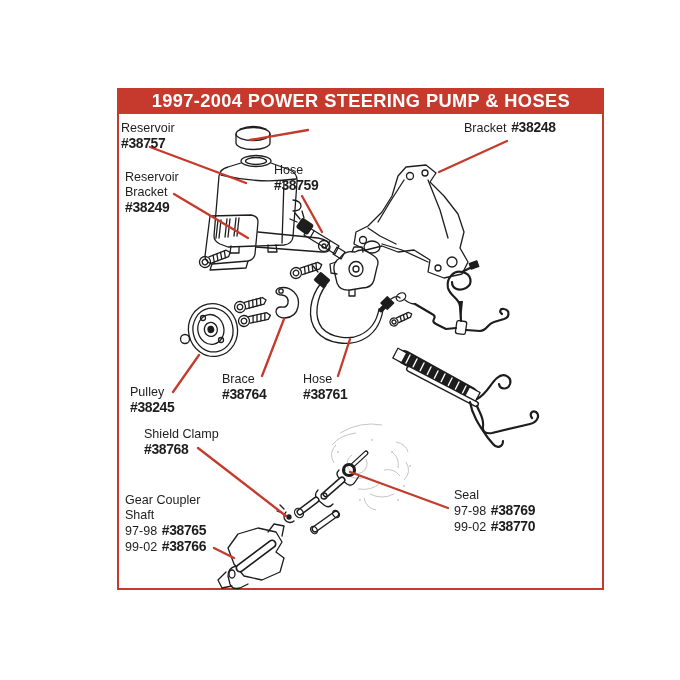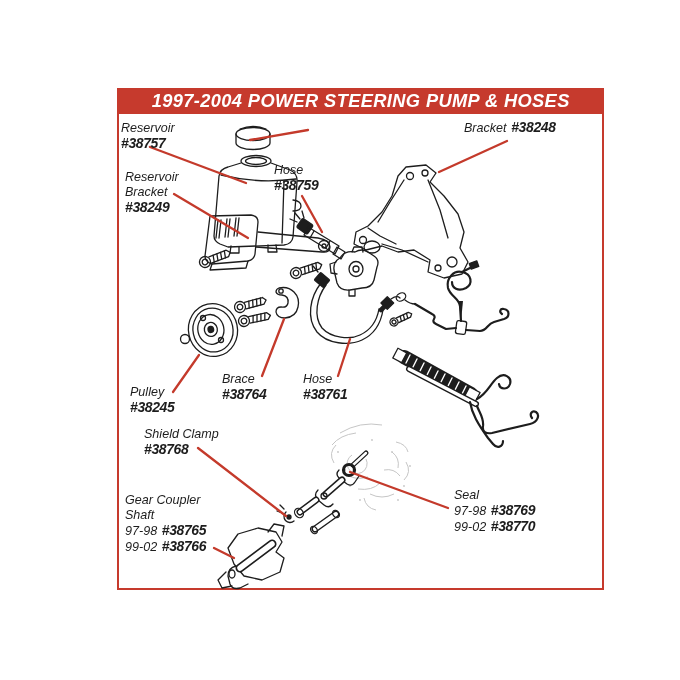--- a/index.html
+++ b/index.html
@@ -1,17 +1,17 @@
 <!DOCTYPE html>
 <html style="--banner-red: #c63a2d; --leader-red: #c43a2b; --ink: #1d1d1d; --ghost-gray: #c6c6c6; --background: #ffffff;"><head>
 <meta charset="utf-8">
 <style>
   html,body{margin:0;padding:0;background:#ffffff;}
   .page{position:relative;width:672px;height:680px;background:var(--background,#fff);
-        font-family:"Liberation Sans",sans-serif;overflow:hidden;font-style:italic;}
+        font-family:"Liberation Sans",sans-serif;overflow:hidden;}
   .panel{position:absolute;left:117px;top:88px;width:487px;height:502px;
          box-sizing:border-box;border:2px solid var(--banner-red,#c63a2d);background:transparent;}
   .banner{position:absolute;left:-2px;right:-2px;top:-2px;height:26px;
           background:var(--banner-red,#c63a2d);display:flex;align-items:center;justify-content:center;}
   .banner-text{color:#ffffff;font-weight:bold;font-size:19px;letter-spacing:.4px;
                transform:scaleX(.96);white-space:nowrap;}
   .art{position:absolute;left:0;top:0;width:680px;height:680px;}
   .lbl{position:absolute;color:var(--ink,#1d1d1d);font-size:13.5px;line-height:15px;
        white-space:nowrap;transform:scaleX(.93);transform-origin:left top;z-index:5;}
   .num{font-weight:bold;font-size:15px;letter-spacing:-.4px;}

